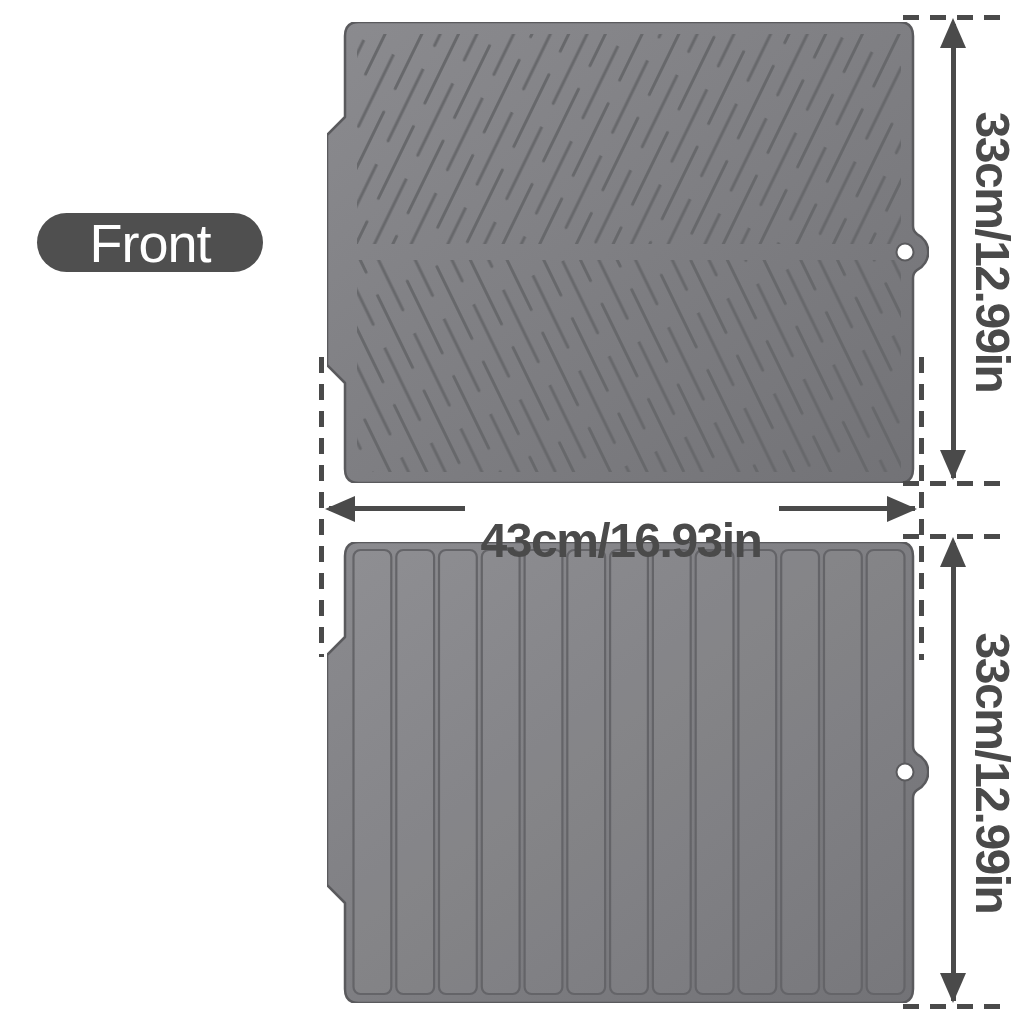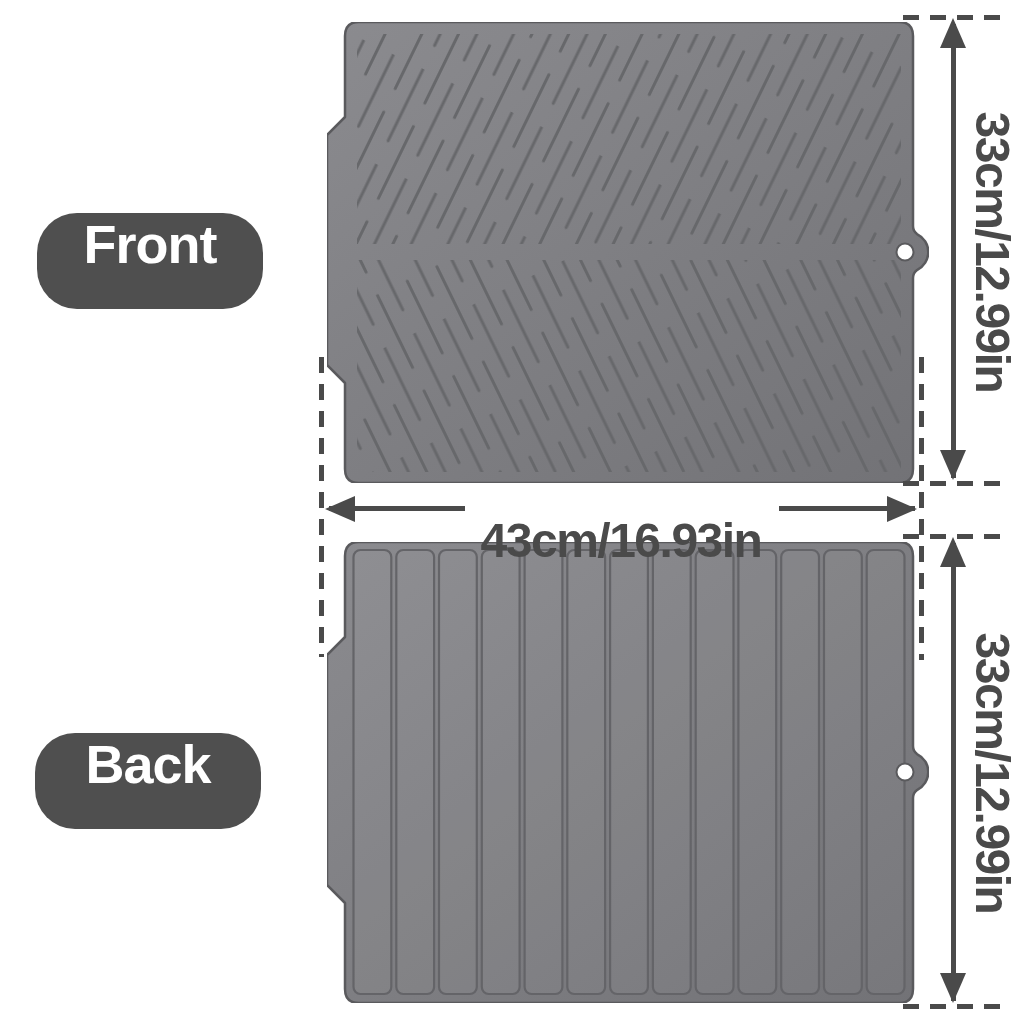--- a/index.html
+++ b/index.html
@@ -10,24 +10,24 @@
   }
   html,body{margin:0;padding:0;}
   body{
     width:1024px;height:1024px;overflow:hidden;background:var(--page-bg);
     font-family:"Liberation Sans","DejaVu Sans",sans-serif;
   }
   .canvas{position:relative;width:1024px;height:1024px;background:var(--page-bg);}
 
   
   .pill{
-    position:absolute;width:226px;height:96px;border-radius:40px;
+    position:absolute;width:226px;height:59px;border-radius:40px;
     background:var(--label-pill-bg);color:var(--label-text);
-    display:flex;align-items:flex-start;justify-content:center;
-    font-size:54px;font-weight:bold;letter-spacing:-1px;
+    display:flex;align-items:center;justify-content:center;
+    font-size:54px;font-weight:normal;letter-spacing:-1px;
   }
 
   
   .mat-svg{position:absolute;width:602px;height:461px;}
   .mat-outline{fill:url(#matGrad);stroke:var(--outline);stroke-width:2.5;stroke-linejoin:round;}
   .groove{stroke:var(--groove);stroke-width:3;stroke-linecap:round;fill:none;}
   .panel{fill:rgba(255,255,255,0.04);stroke:var(--panel-stroke);stroke-width:2.2;}
   .hole{fill:var(--hole-fill);stroke:var(--outline);stroke-width:2;}
   .stopA{stop-color:var(--mat-light);}
   .stopB{stop-color:var(--mat-dark);}
@@ -53,23 +53,20 @@
 </style>
 </head>
 <body>
 
 <div class="canvas">
 
   <div class="pill" style="left:37px;top:213px;">
     <span>Front</span>
   </div>
 
-  <div class="pill" style="left:35px;top:733px;">
-    <span>Back</span>
-  </div>
 
   <svg class="mat-svg" style="left:327px;top:22px;" viewBox="0 0 602 461">
     <defs>
       <linearGradient id="matGrad" x1="0" y1="0" x2="1" y2="1">
         <stop offset="0" class="stopA"></stop>
         <stop offset="1" class="stopB"></stop>
       </linearGradient>
       <pattern id="hatchTop" width="33" height="106" patternUnits="userSpaceOnUse" patternTransform="rotate(26)">
         <line class="groove" x1="8" y1="0" x2="8" y2="106" stroke-dasharray="80 26"></line>
         <line class="groove" x1="24.5" y1="0" x2="24.5" y2="106" stroke-dasharray="30 26 50 0"></line>

